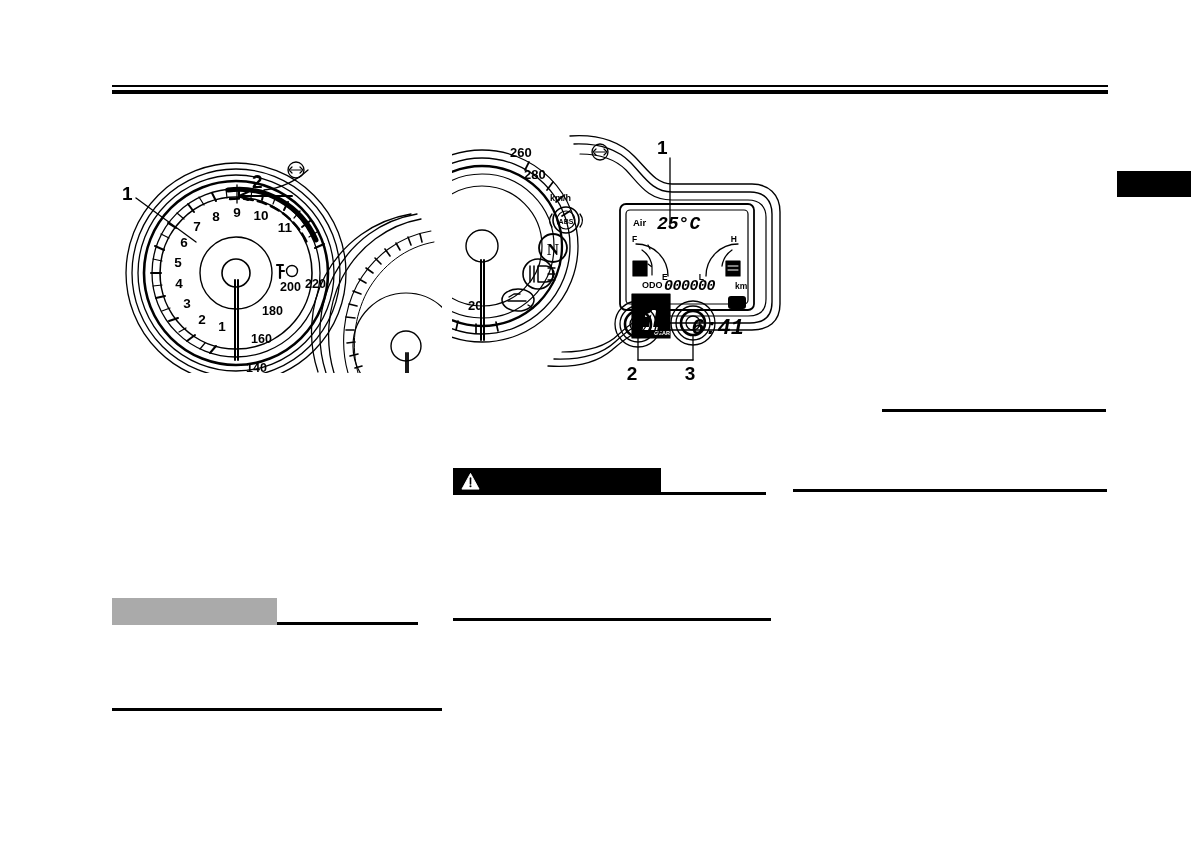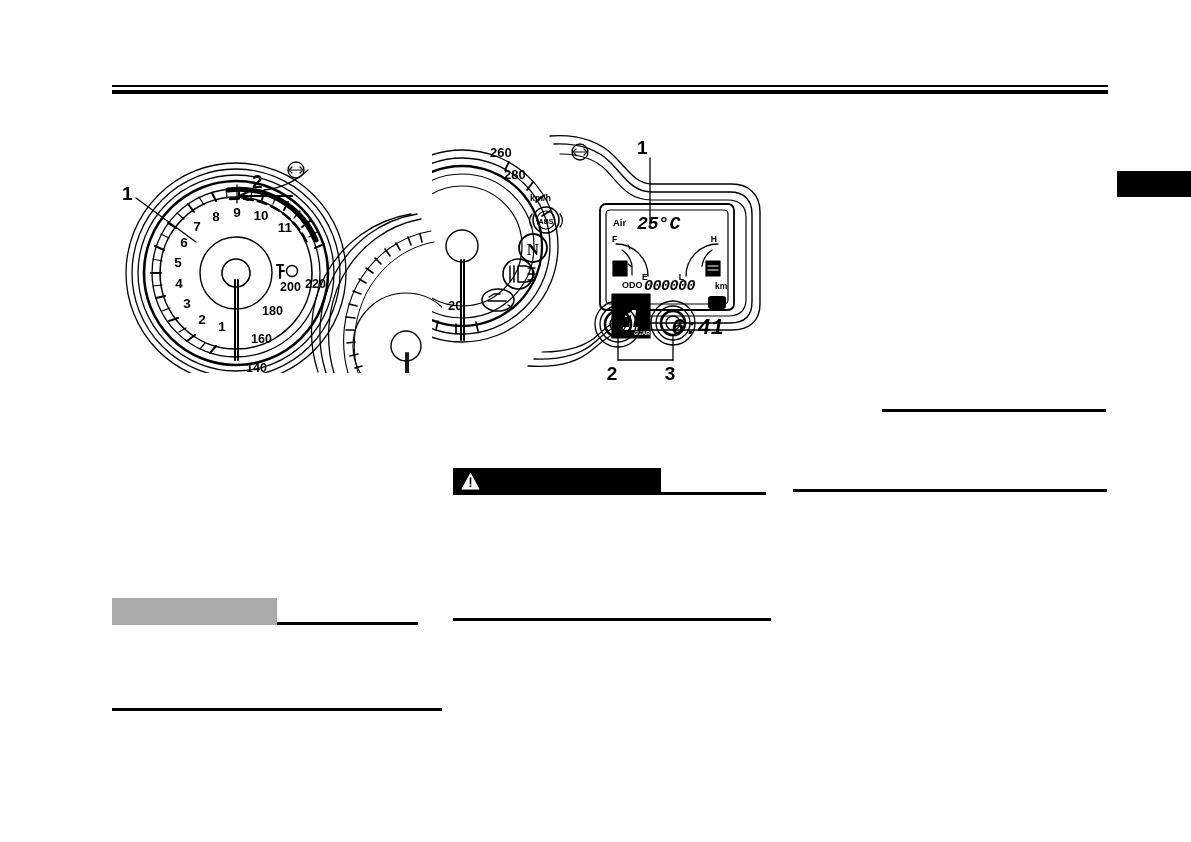--- a/index.html
+++ b/index.html
@@ -53,21 +53,21 @@
     width: 74px;
     height: 26px;
     background: #000;
   }
 
   
   .figure {
     position: absolute;
   }
   .fig-left  { left: 112px; top: 128px; width: 330px; height: 245px; }
-  .fig-right { left: 432px; top: 128px; width: 330px; height: 255px; }
+  .fig-right { left: 452px; top: 128px; width: 330px; height: 255px; }
 
   .figure svg { display: block; }
 
   
   .rule {
     position: absolute;
     background: #000;
     height: 3px;
   }
 

